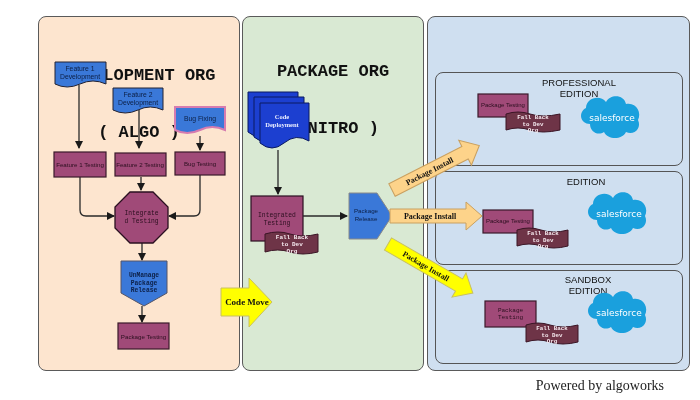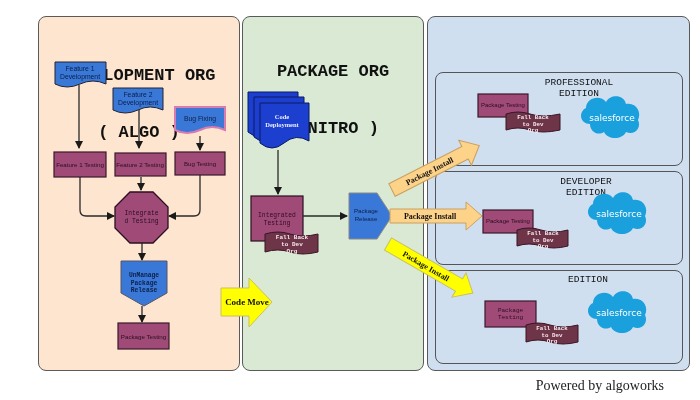--- a/index.html
+++ b/index.html
@@ -1,21 +1,21 @@
 <!DOCTYPE html>
 <html><head>
   <meta charset="utf-8">
   <style>
     html, body { margin: 0; padding: 0; background: #ffffff; }
     body { width: 700px; height: 400px; position: relative; overflow: hidden; font-family: "Liberation Sans", sans-serif; }
     #canvas { position: absolute; left: 0; top: 0; width: 700px; height: 400px; }
     .panel { position: absolute; border: 1.5px solid #5a5a5a; border-radius: 8px; box-sizing: border-box; }
     .panel-title { position: absolute; left: 0; right: 0; text-align: center; font-family: "Liberation Mono", "DejaVu Sans Mono", monospace; font-weight: bold; color: #111; font-size: 17px; line-height: 19px; white-space: pre; }
     .sub-panel { position: absolute; border: 1.5px solid #555; border-radius: 8px; box-sizing: border-box; background: #cfdff0; }
-    .edition-label { position: absolute; text-align: center; font-family: Liberation Mono, monospace; font-size: 9.5px; line-height: 11px; color: #111; width: 110px; }
+    .edition-label { position: absolute; text-align: center; font-family: Liberation Sans, sans-serif; font-size: 9.5px; line-height: 11px; color: #111; width: 110px; }
     .footer { position: absolute; right: 36px; bottom: 6px; font-family: Liberation Serif, serif; font-size: 14px; color: #222; }
     svg text { pointer-events: none; }
   </style>
 </head>
 <body>
 
 <div class="panel" style="left:38px; top:16px; width:202px; height:355px; background:#fde5cf;"></div>
 <div class="panel" style="left:242px; top:16px; width:182px; height:355px; background:#d9e9d3;"></div>
 <div class="panel" style="left:427px; top:16px; width:263px; height:355px; background:#cfdff0;"></div>
 
@@ -34,24 +34,24 @@
 
 <div class="sub-panel" style="left:435px; top:72px; width:248px; height:94px;"></div>
 <div class="sub-panel" style="left:435px; top:171px; width:248px; height:94px;"></div>
 <div class="sub-panel" style="left:435px; top:270px; width:248px; height:94px;"></div>
 
 <div class="edition-label" style="left:524px; top:77px;">
   <div>PROFESSIONAL</div>
   <div>EDITION</div>
 </div>
 <div class="edition-label" style="left:531px; top:176px;">
-  <div>DEVELOPER</div>
   <div>EDITION</div>
 </div>
 <div class="edition-label" style="left:533px; top:274px;">
+  <div>SANDBOX</div>
   <div>EDITION</div>
 </div>
 
 <svg id="canvas" width="700" height="400" viewBox="0 0 700 400">
   <defs>
     <marker id="ah" markerWidth="8" markerHeight="8" refX="7" refY="4" orient="auto" markerUnits="userSpaceOnUse">
       <path d="M0,0 L8,4 L0,8 z" fill="#1a1a1a"></path>
     </marker>
   </defs>
 

